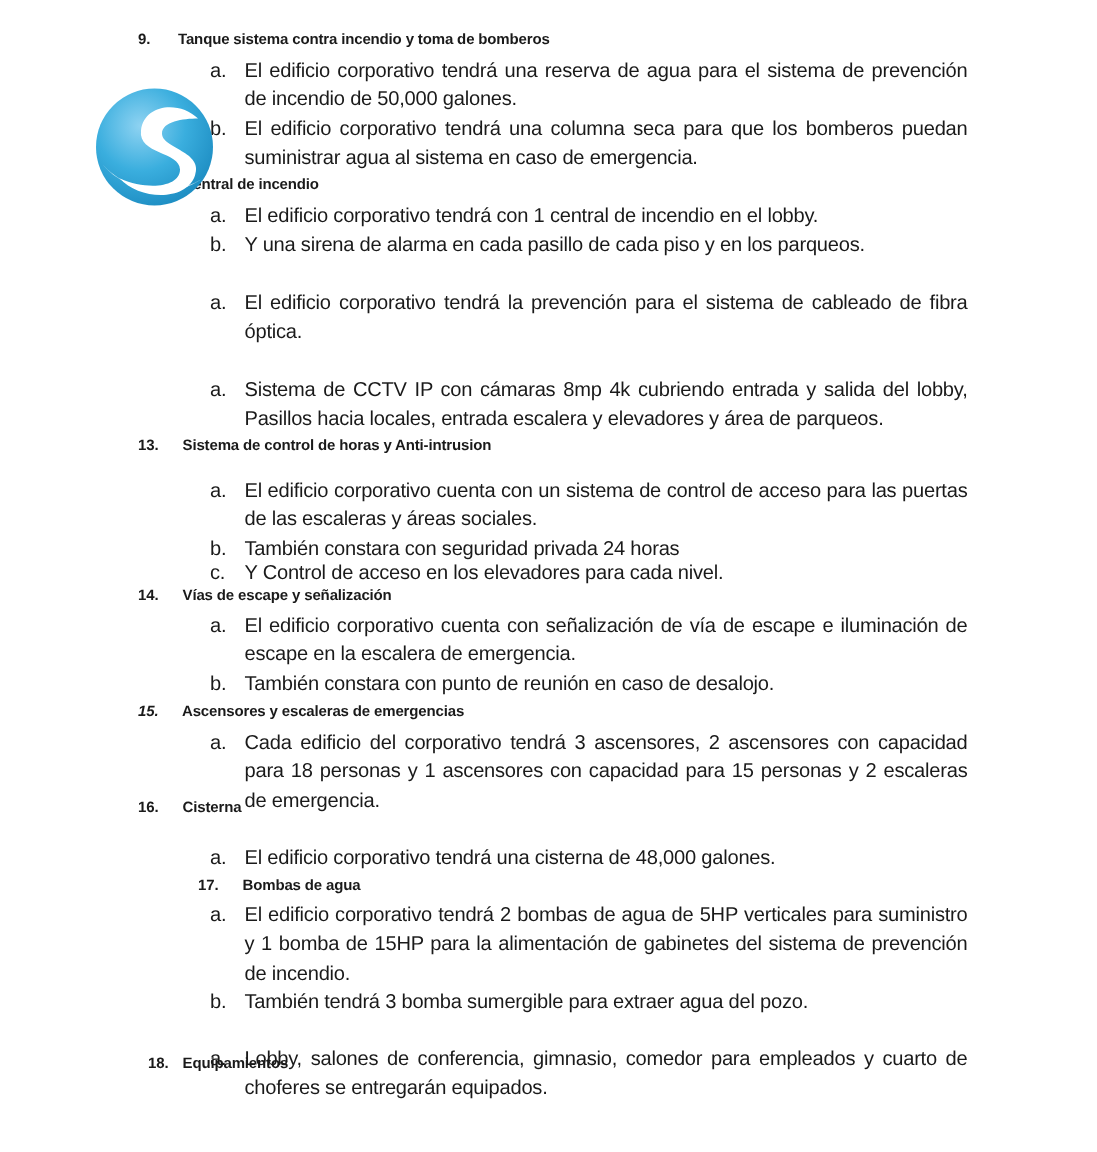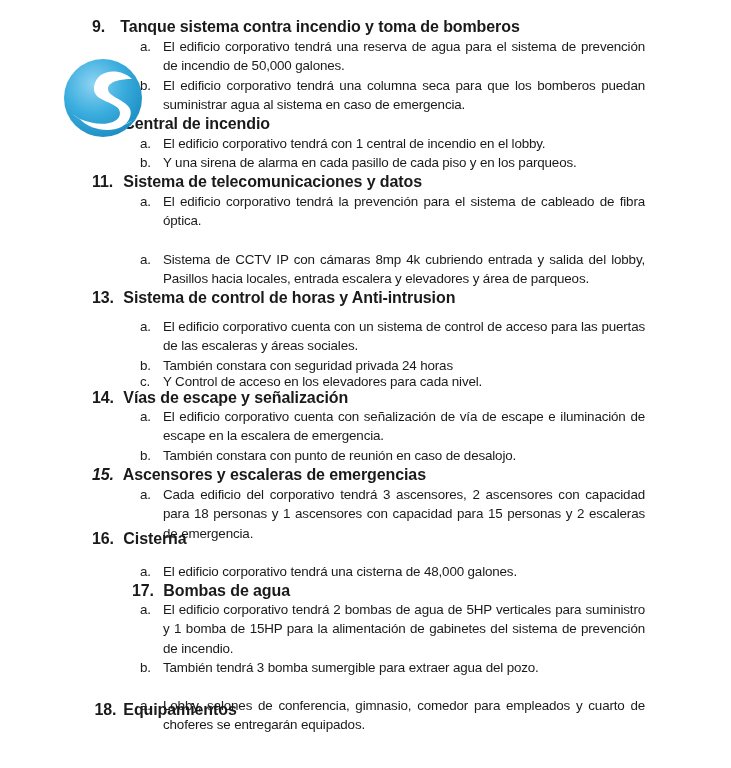--- a/index.html
+++ b/index.html
@@ -19,21 +19,21 @@
       position: absolute;
       left: 0;
       top: 0;
       width: 731px;
       height: 768px;
     }
     .heading {
       position: absolute;
       left: 92px;
       font-weight: bold;
-      font-size: 16px;
+      font-size: 10px;
       line-height: 19px;
       white-space: nowrap;
       letter-spacing: -0.1px;
     }
     .heading .num {
       display: inline-block;
     }
     .item {
       position: absolute;
       left: 140px;
@@ -88,24 +88,20 @@
   </div>
   <div class="item" style="top:134px;">
     <span class="letter">a.</span>
     <span class="text">El edificio corporativo tendrá con 1 central de incendio en el lobby.</span>
   </div>
   <div class="item" style="top:153px;">
     <span class="letter">b.</span>
     <span class="text">Y una sirena de alarma en cada pasillo de cada piso y en los parqueos.</span>
   </div>
 
-  <div class="heading" style="top:172px;">
-    <span class="num" style="width:27px;">11.</span>
-    <span>Sistema de telecomunicaciones y datos</span>
-  </div>
   <div class="item" style="top:192px;">
     <span class="letter">a.</span>
     <span class="text">El edificio corporativo tendrá la prevención para el sistema de cableado de fibra óptica.</span>
   </div>
 
   <div class="item" style="top:250px;">
     <span class="letter">a.</span>
     <span class="text">Sistema de CCTV IP con cámaras 8mp 4k cubriendo entrada y salida del lobby, Pasillos hacia locales, entrada escalera y elevadores y área de parqueos.</span>
   </div>
 

